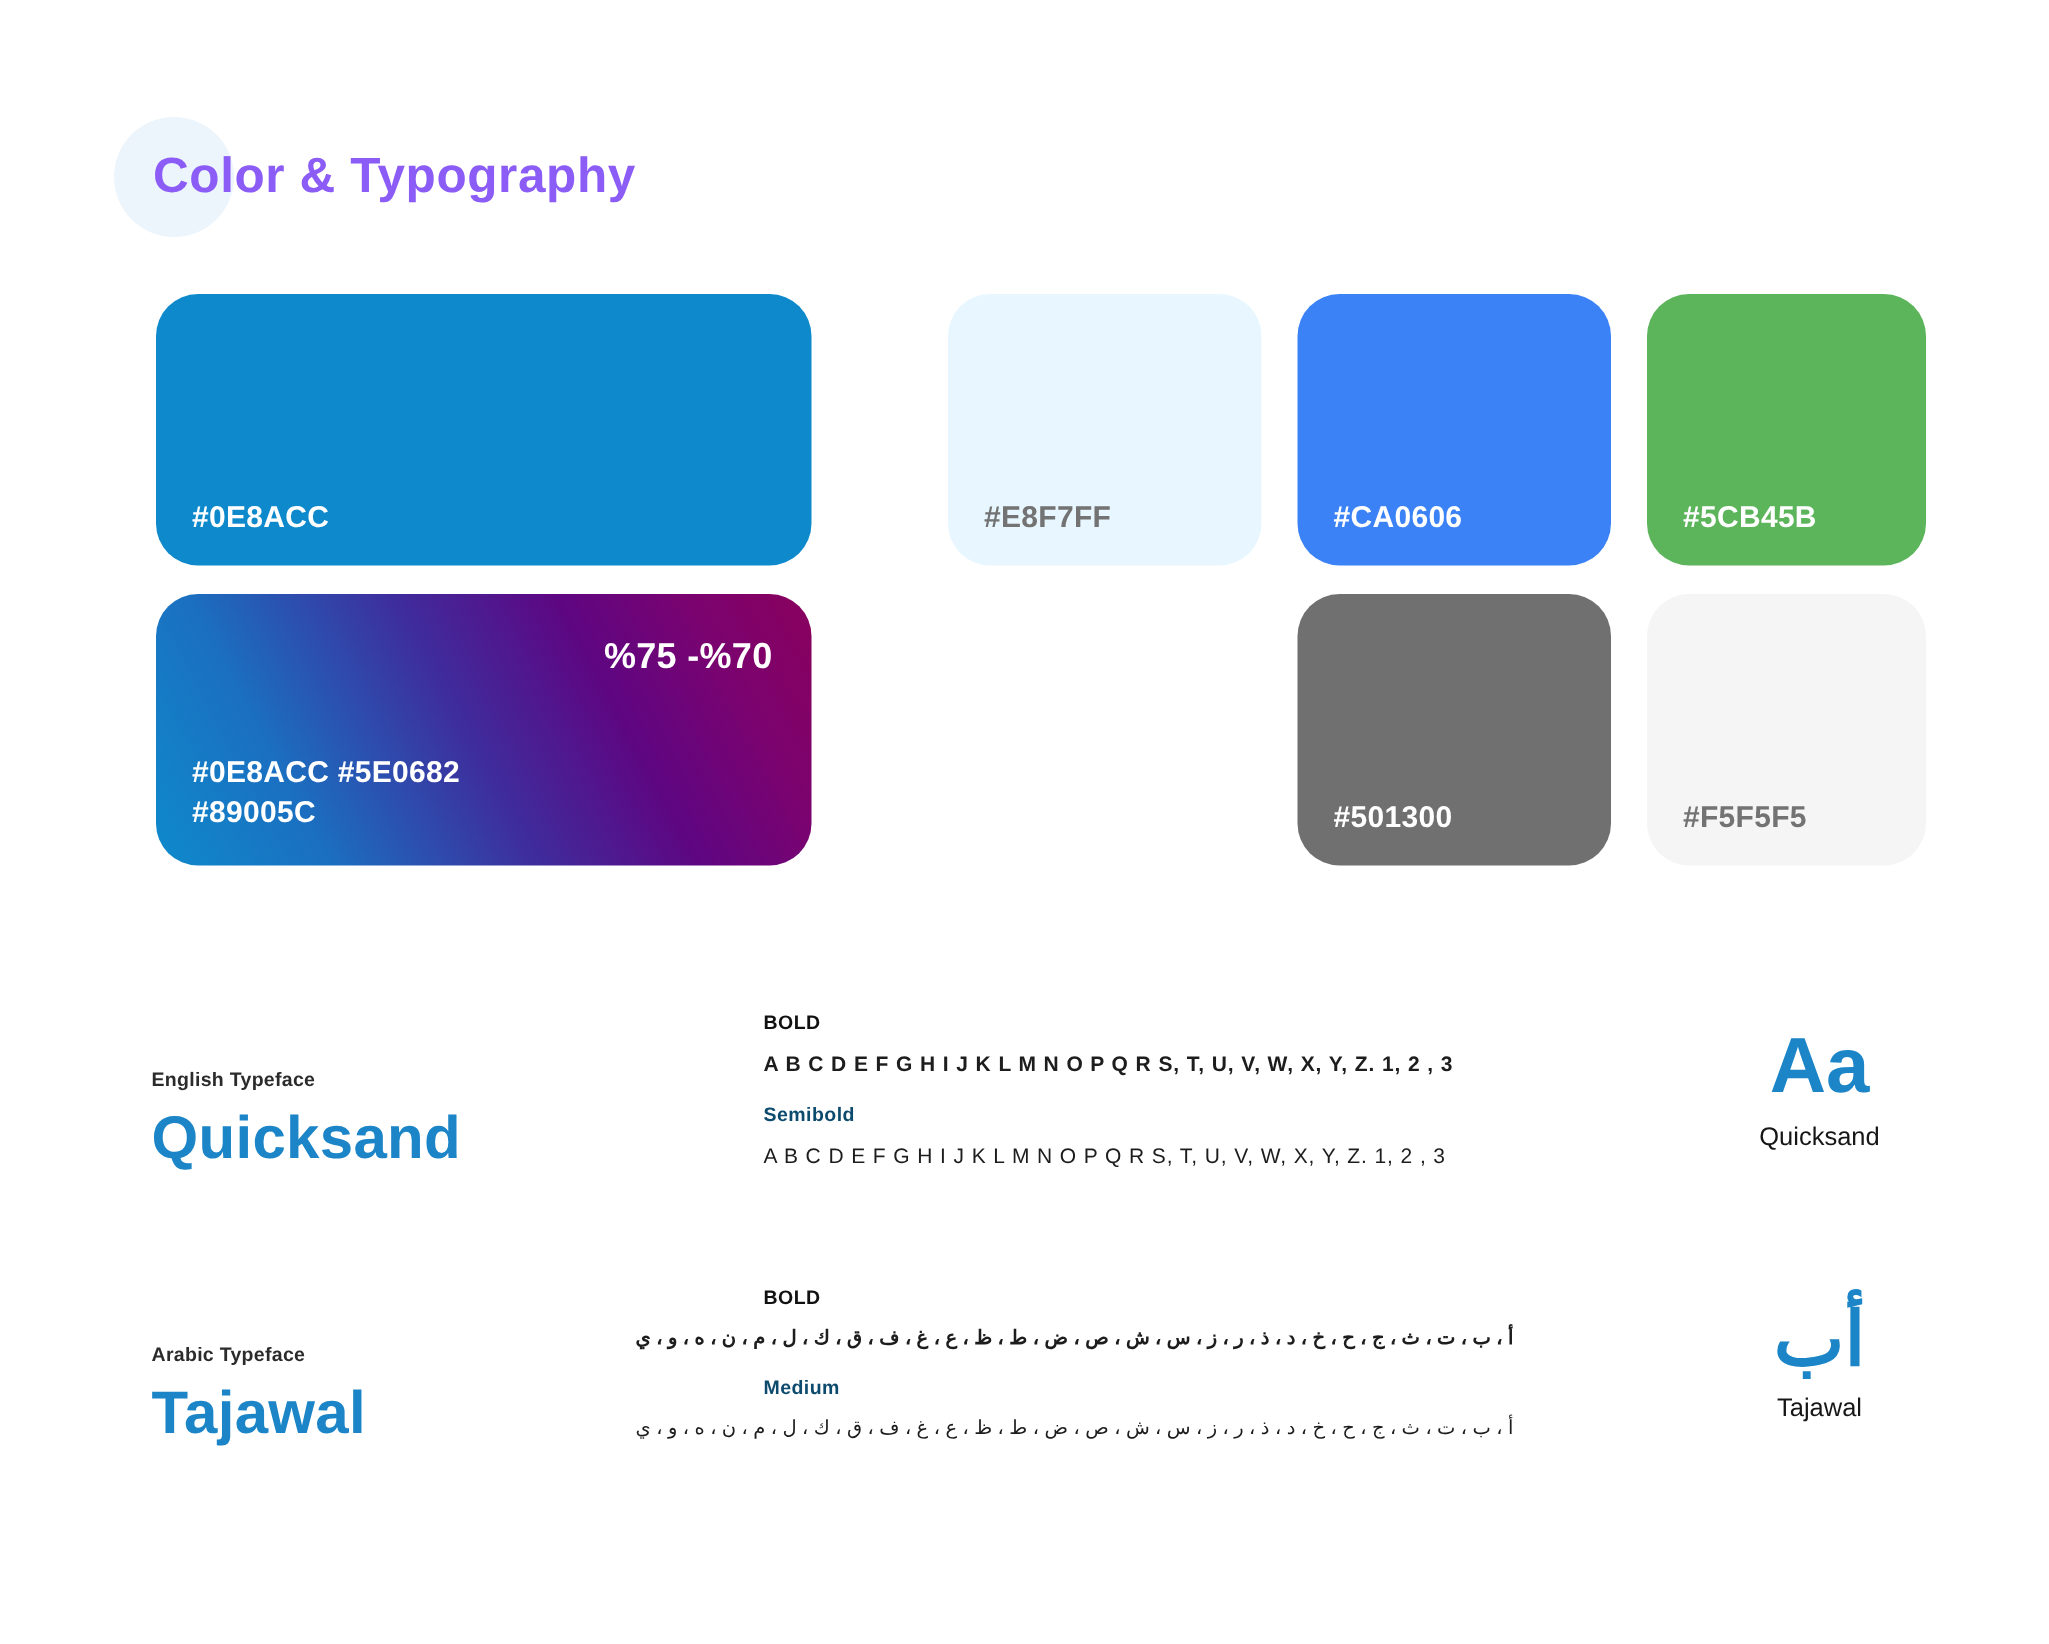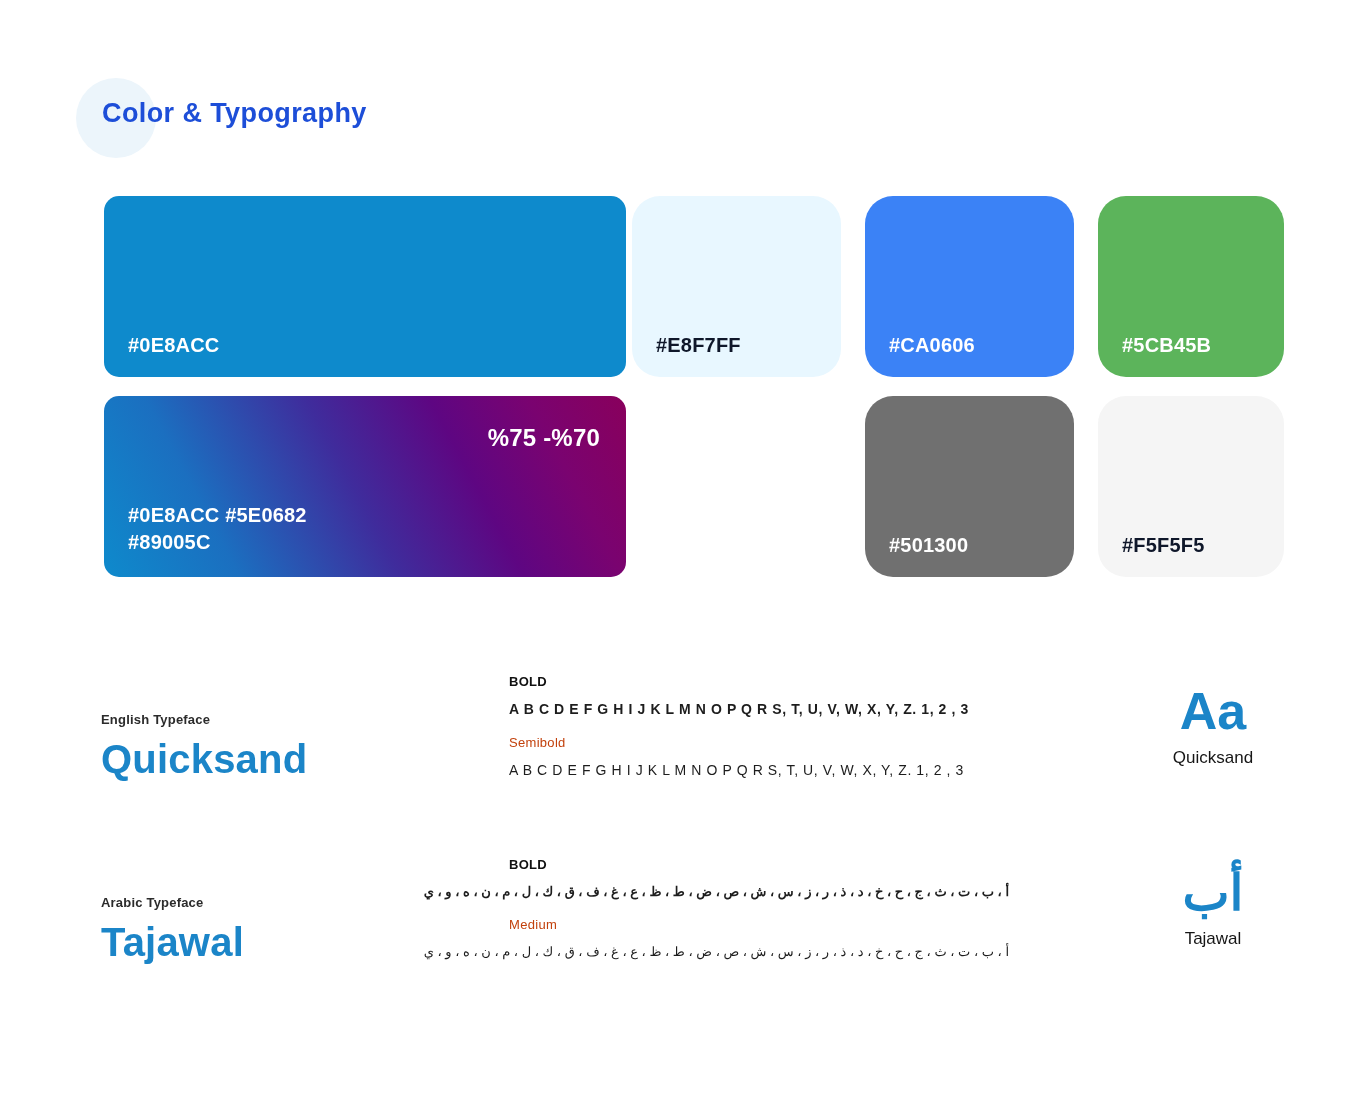--- a/index.html
+++ b/index.html
@@ -30,23 +30,23 @@
     top: 0;
     width: 80px;
     height: 80px;
     border-radius: 50%;
     background: #ecf5fb;
   }
   .header-title {
     position: absolute;
     left: 26px;
     top: 20px;
-    font-size: 27px;
-    font-weight: bold;
-    color: #1d4ed8;
+    font-size: 33px;
+    font-weight: bold;
+    color: #8b5cf6;
     letter-spacing: 0.4px;
     white-space: nowrap;
   }
 
   
   .palette {
     position: absolute;
     left: 104px;
     top: 196px;
     width: 1180px;
@@ -56,37 +56,37 @@
     height: 181px;
     margin-bottom: 19px;
   }
   .swatch {
     position: absolute;
     top: 0;
     height: 181px;
     border-radius: 28px;
     box-sizing: border-box;
   }
-  .swatch.wide { left: 0; width: 522px; border-radius: 15px; }
+  .swatch.wide { left: 0; width: 437px; }
   .swatch.s2   { left: 528px; width: 209px; }
   .swatch.s3   { left: 761px; width: 209px; }
   .swatch.s4   { left: 994px; width: 186px; }
 
   .swatch-label {
     position: absolute;
     left: 24px;
     bottom: 20px;
     font-size: 20px;
     font-weight: bold;
     letter-spacing: 0.2px;
     white-space: nowrap;
   }
   .swatch.wide .swatch-label { left: 24px; }
   .swatch-label.light { color: #ffffff; }
-  .swatch-label.dark  { color: #0f172a; }
+  .swatch-label.dark  { color: #737373; }
   .swatch-label.multiline {
     line-height: 1.38;
     white-space: pre-line;
   }
   .swatch-pct {
     position: absolute;
     right: 26px;
     top: 28px;
     font-size: 24px;
     font-weight: bold;
@@ -132,21 +132,21 @@
     left: 509px;
     top: 6px;
     width: 560px;
   }
   .weight-label {
     font-size: 13px;
     letter-spacing: 0.3px;
     margin: 0;
   }
   .weight-label.strong { font-weight: bold; color: #111111; }
-  .weight-label.muted  { font-weight: normal; color: #c2410c; }
+  .weight-label.muted  { font-weight: bold; color: #0c4a6e; }
   .glyph-line {
     font-size: 14px;
     color: #1d1d1d;
     margin: 12px 0 18px 0;
     letter-spacing: 0.6px;
     white-space: nowrap;
   }
   .glyph-line.bold  { font-weight: bold; }
   .glyph-line.light { font-weight: normal; }
   .glyph-line.rtl {

